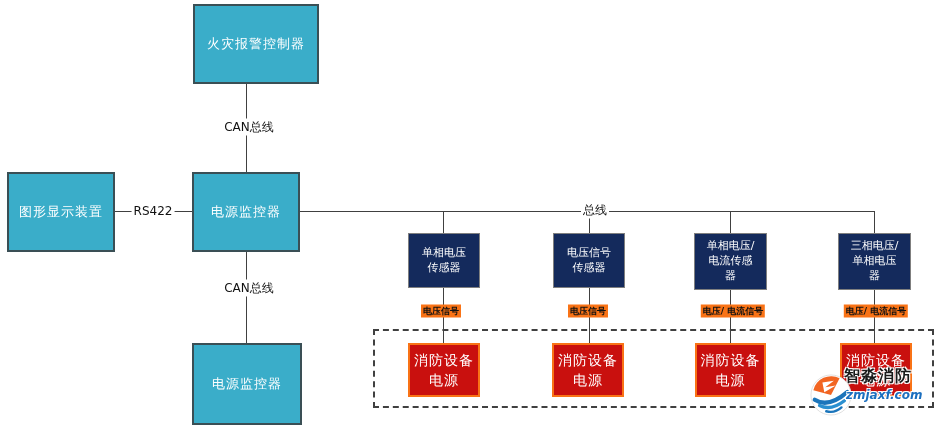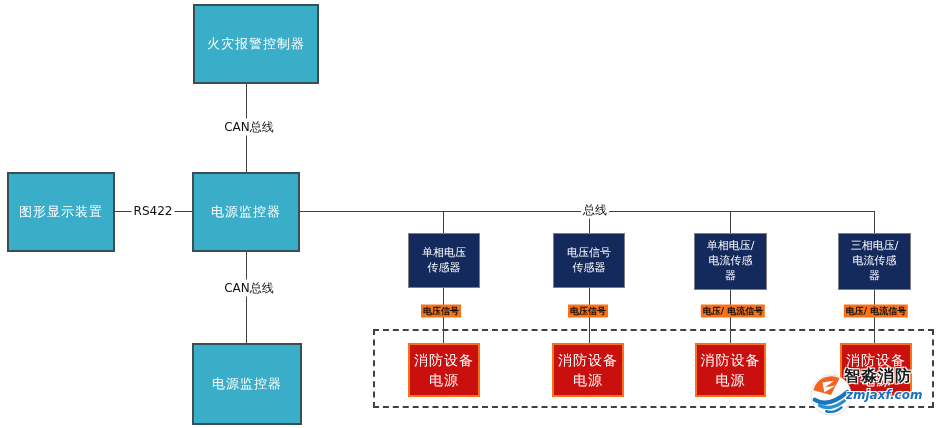--- a/index.html
+++ b/index.html
@@ -77,21 +77,21 @@
   <span class="edge-label" style="left:595px;top:210px;">总线</span>
 
   <div class="node navy" style="left: 408px; top: 233px; width: 72px; height: 55px; background-color: rgb(20, 42, 92);">单相电压
 传感器</div>
   <div class="node navy" style="left: 553px; top: 233px; width: 72px; height: 55px; background-color: rgb(20, 42, 92);">电压信号
 传感器</div>
   <div class="node navy" style="left: 694px; top: 233px; width: 73px; height: 57px; background-color: rgb(20, 42, 92);">单相电压/
 电流传感
 器</div>
   <div class="node navy" style="left: 838px; top: 233px; width: 73px; height: 57px; background-color: rgb(20, 42, 92);">三相电压/
-电流传感
+单相电压
 器</div>
 
   <span class="signal-label" style="left:441px;top:311px;">电压信号</span>
   <span class="signal-label" style="left:588px;top:311px;">电压信号</span>
   <span class="signal-label" style="left:733px;top:311px;">电压/ 电流信号</span>
   <span class="signal-label" style="left:876px;top:311px;">电压/ 电流信号</span>
 
   <div class="node red" style="left: 408px; top: 343px; width: 72px; height: 54px; background-color: rgb(201, 16, 14);">消防设备
 电源</div>
   <div class="node red" style="left: 552px; top: 343px; width: 72px; height: 54px; background-color: rgb(201, 16, 14);">消防设备

